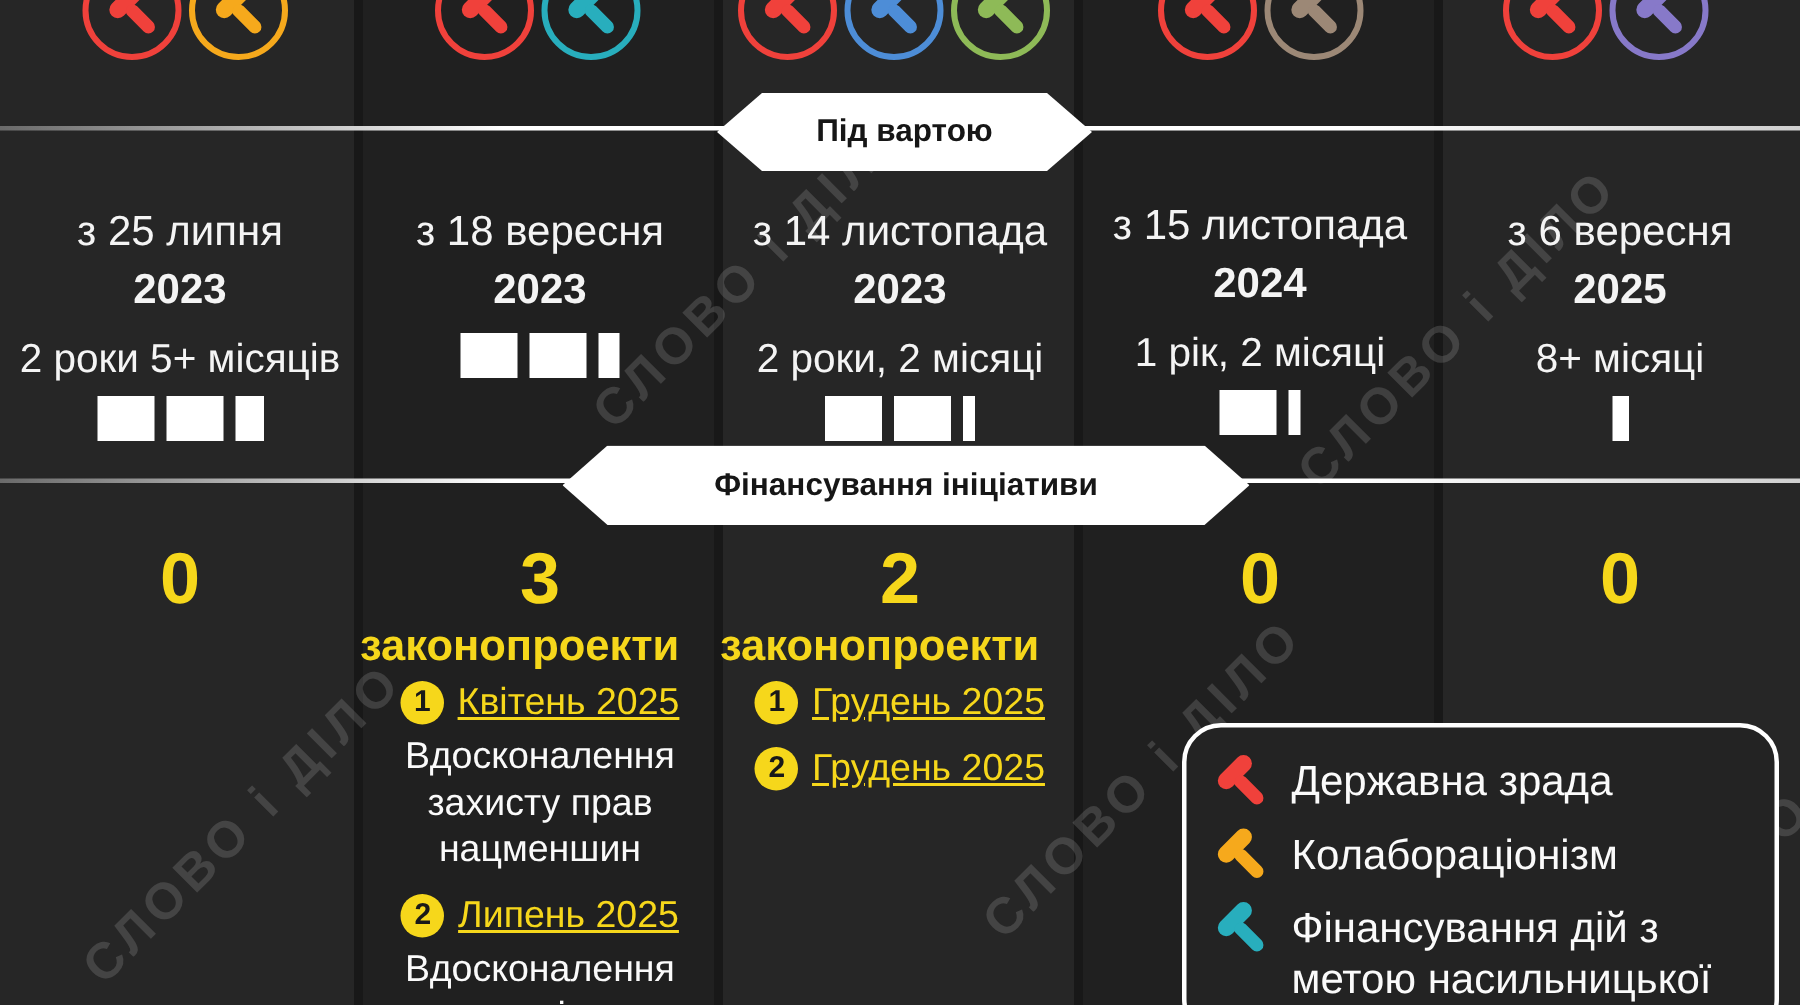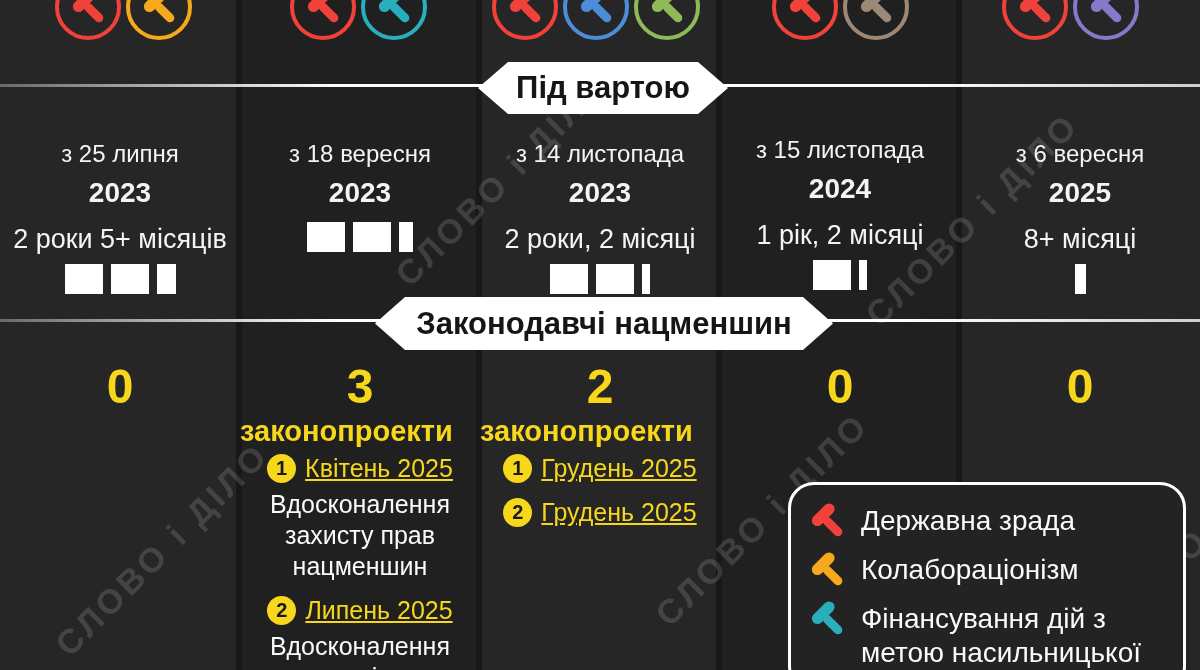--- a/index.html
+++ b/index.html
@@ -26,26 +26,26 @@
     display:flex; align-items:center; justify-content:center; background:transparent;
   }
   .gavel { width:40px; height:40px; display:block; }
   .gavel use, .gavel rect { fill:currentColor; }
 
   .hline { position:absolute; left:0; width:1200px; height:3px; z-index:2;
     background:linear-gradient(90deg,#6a6a6a,#ffffff 28%,#ffffff 75%,#cfcfcf); }
   .banner {
     position:absolute; z-index:4; background:#ffffff; color:#161616;
     display:flex; align-items:center; justify-content:center;
-    font-weight:bold; font-size:31px;
+    font-weight:bold; font-size:21px;
     clip-path:polygon(30px 0, calc(100% - 30px) 0, 100% 50%, calc(100% - 30px) 100%, 30px 100%, 0 50%);
   }
 
   .col { position:absolute; width:240px; text-align:center; z-index:3; color:#f4f4f4; }
-  .date1 { font-size:24px; line-height:36px; }
+  .date1 { font-size:28px; line-height:36px; }
   .year  { font-size:28px; line-height:42px; font-weight:bold; }
   .duration { font-size:27px; line-height:34px; margin-top:8px; white-space:nowrap; }
   .bars { margin-top:8px; display:flex; justify-content:center; align-items:center; gap:8px; height:30px; }
   .bar { height:30px; background:#ffffff; }
 
   .count { position:absolute; top:360px; width:240px; text-align:center; z-index:3;
     font-size:48px; line-height:54px; font-weight:bold; color:#f6d71b; }
   .count-label { position:absolute; top:414px; width:240px; text-align:left; z-index:3;
     font-size:29px; line-height:34px; font-weight:bold; color:#f6d71b; white-space:nowrap; }
 
@@ -207,21 +207,21 @@
   <div class="col" style="left:960px; top:136px">
     <div class="date1">з 6 вересня</div>
     <div class="year">2025</div>
     <div class="duration">8+ місяці</div>
     <div class="bars">
         <div class="bar" style="width: 11px;"></div>
       </div>
   </div>
 
   <div class="hline" style="top:319px"></div>
-  <div class="banner" style="left:375px; top:297px; width:458px; height:53px">Законодавчі нацменшин</div>
+  <div class="banner" style="left:375px; top:297px; width:458px; height:53px">Фінансування ініціативи</div>
 
   <div class="count" style="left:0">0</div>
   <div class="count" style="left:240px">3</div>
   <div class="count" style="left:480px">2</div>
   <div class="count" style="left:720px">0</div>
   <div class="count" style="left:960px">0</div>
 
   <div class="count-label" style="left:240px">законопроекти</div>
   <div class="count-label" style="left:480px">законопроекти</div>
 

